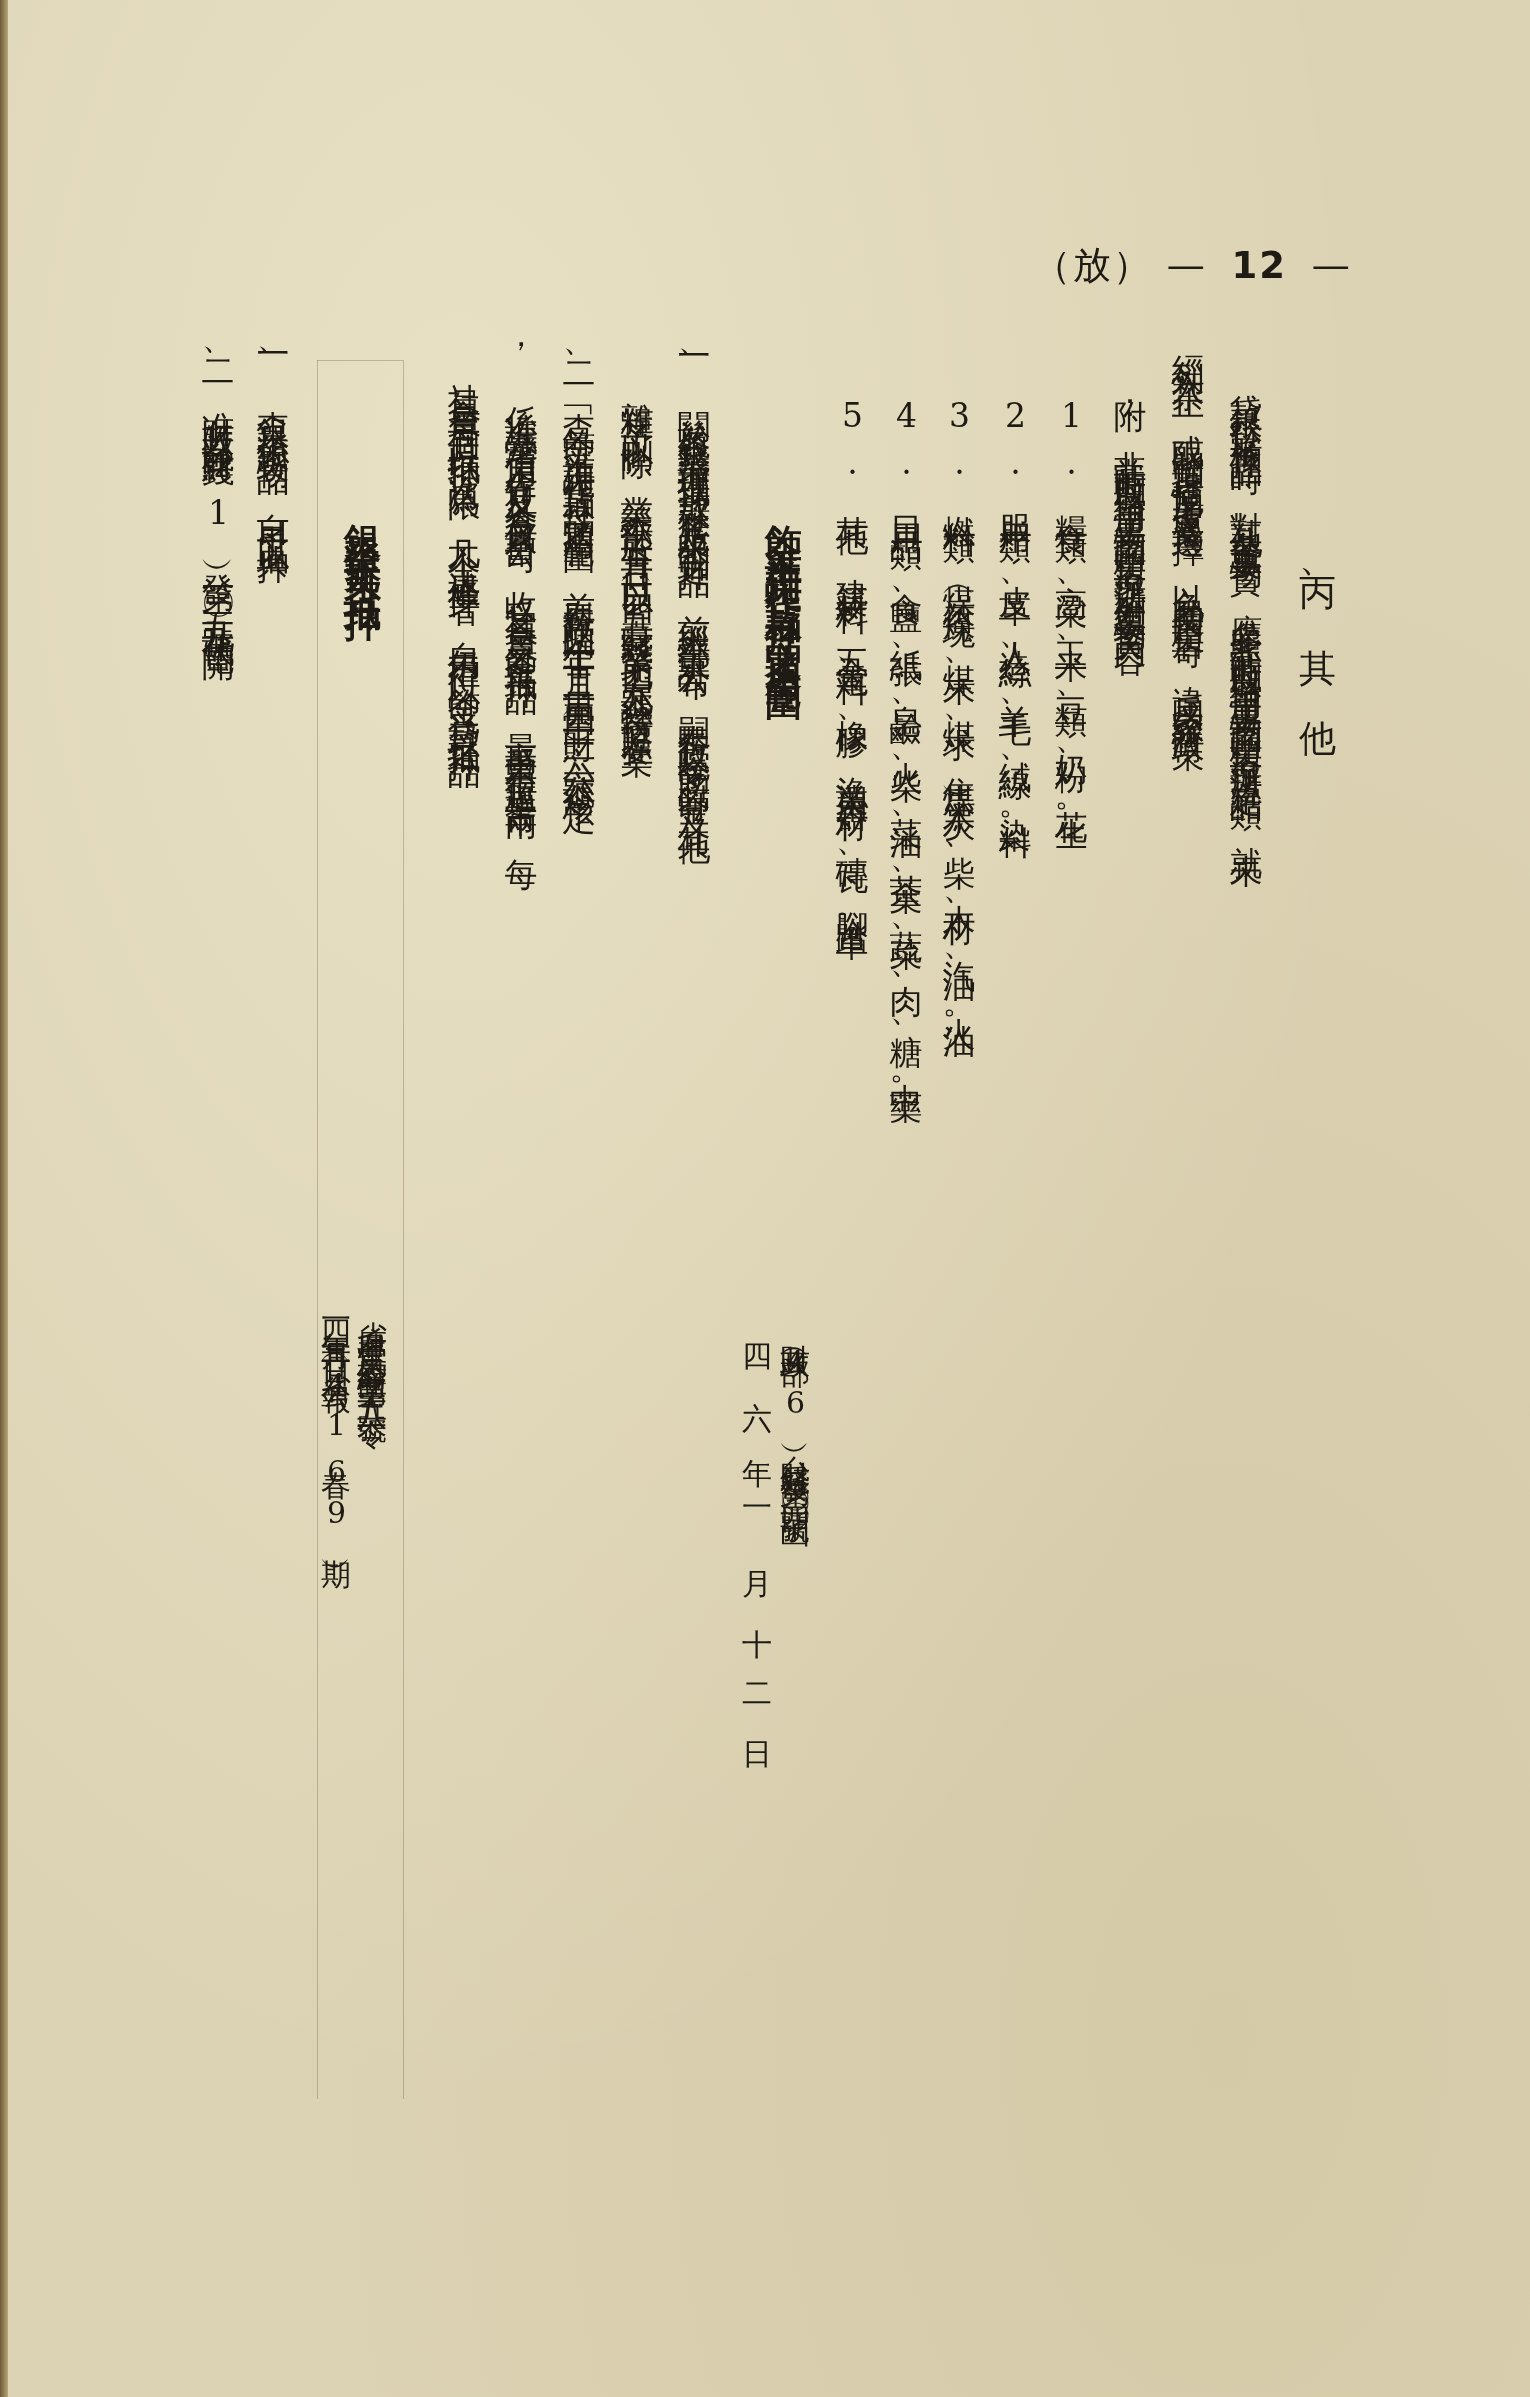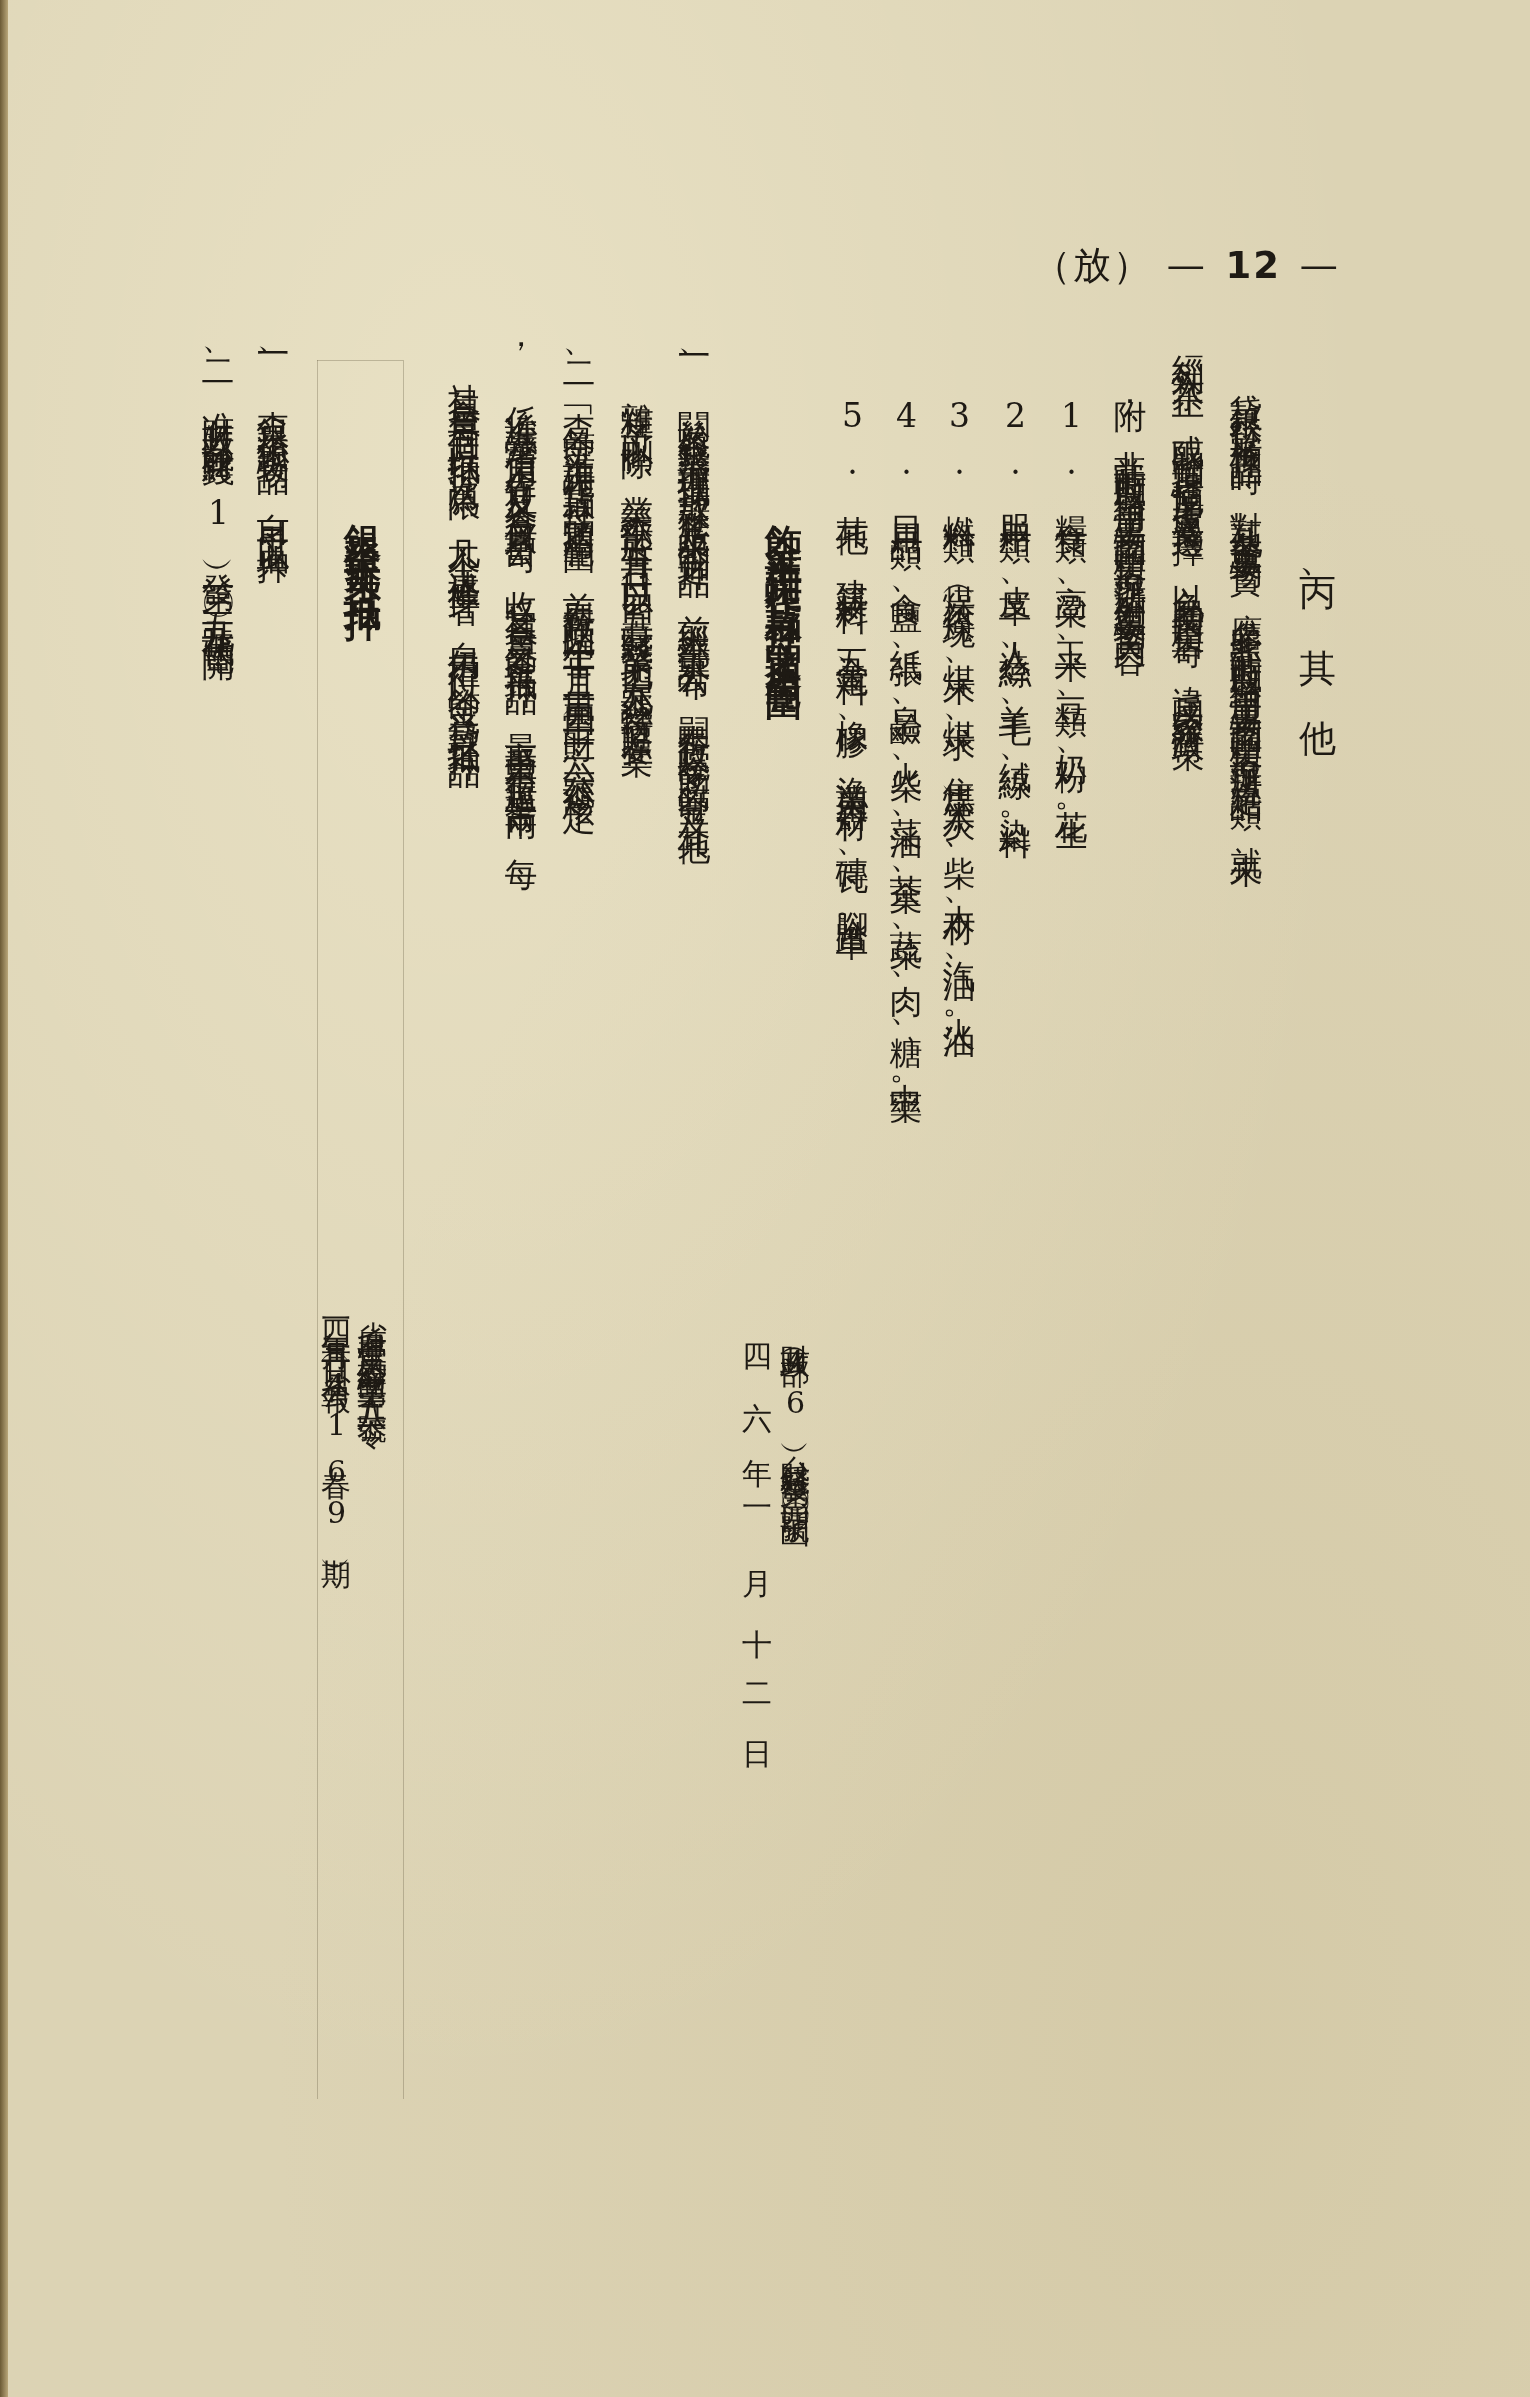--- a/index.html
+++ b/index.html
@@ -14,21 +14,21 @@
       color: #1e1a14;
     }
     .page-edge {
       position: absolute; left: 0; top: 0; width: 7.7px; height: 2398px;
       background: linear-gradient(to right, #6b5a35, #b8a679);
     }
     .header {
       position: absolute; top: 240px; left: 1033px;
       font-size: 38px; letter-spacing: 1.9px; white-space: nowrap;
     }
-    .header .num { font-family: "DejaVu Sans", "Liberation Sans", sans-serif; font-weight: bold; font-size: 37px; margin: 0 5px; }
+    .header .num { font-family: "DejaVu Sans", "Liberation Sans", sans-serif; font-weight: bold; font-size: 37px; margin: 0 11px; }
     .col {
       position: absolute;
       writing-mode: vertical-rl;
       text-orientation: upright;
       font-size: 33px;
       line-height: 1;
       letter-spacing: 7.7px;
       white-space: nowrap;
     }
     .col.title { font-weight: bold; font-family: "DejaVu Sans", "Liberation Sans", sans-serif; font-size: 37px; letter-spacing: 11.5px; }

